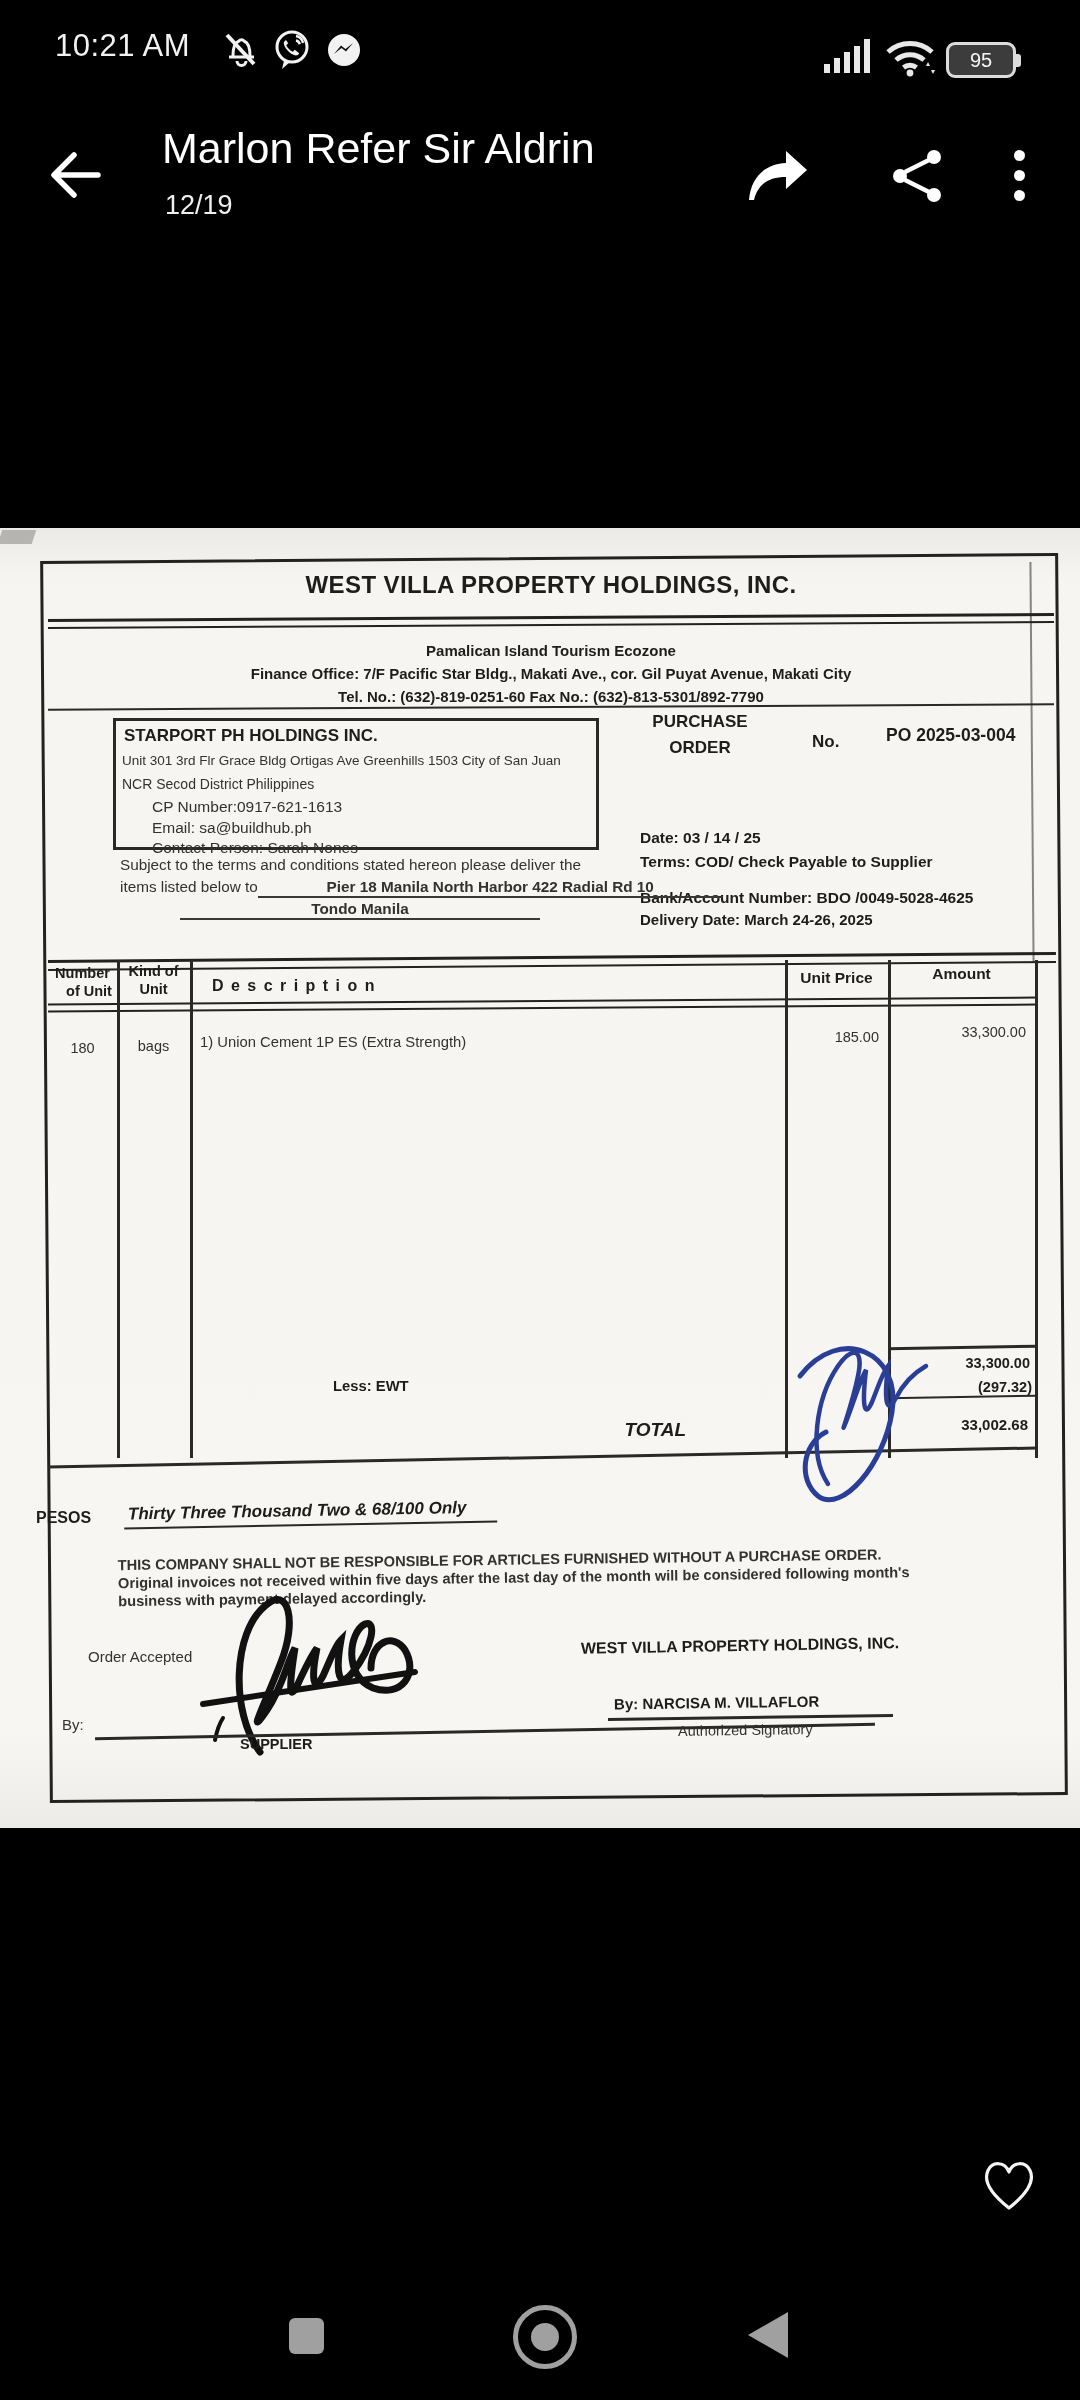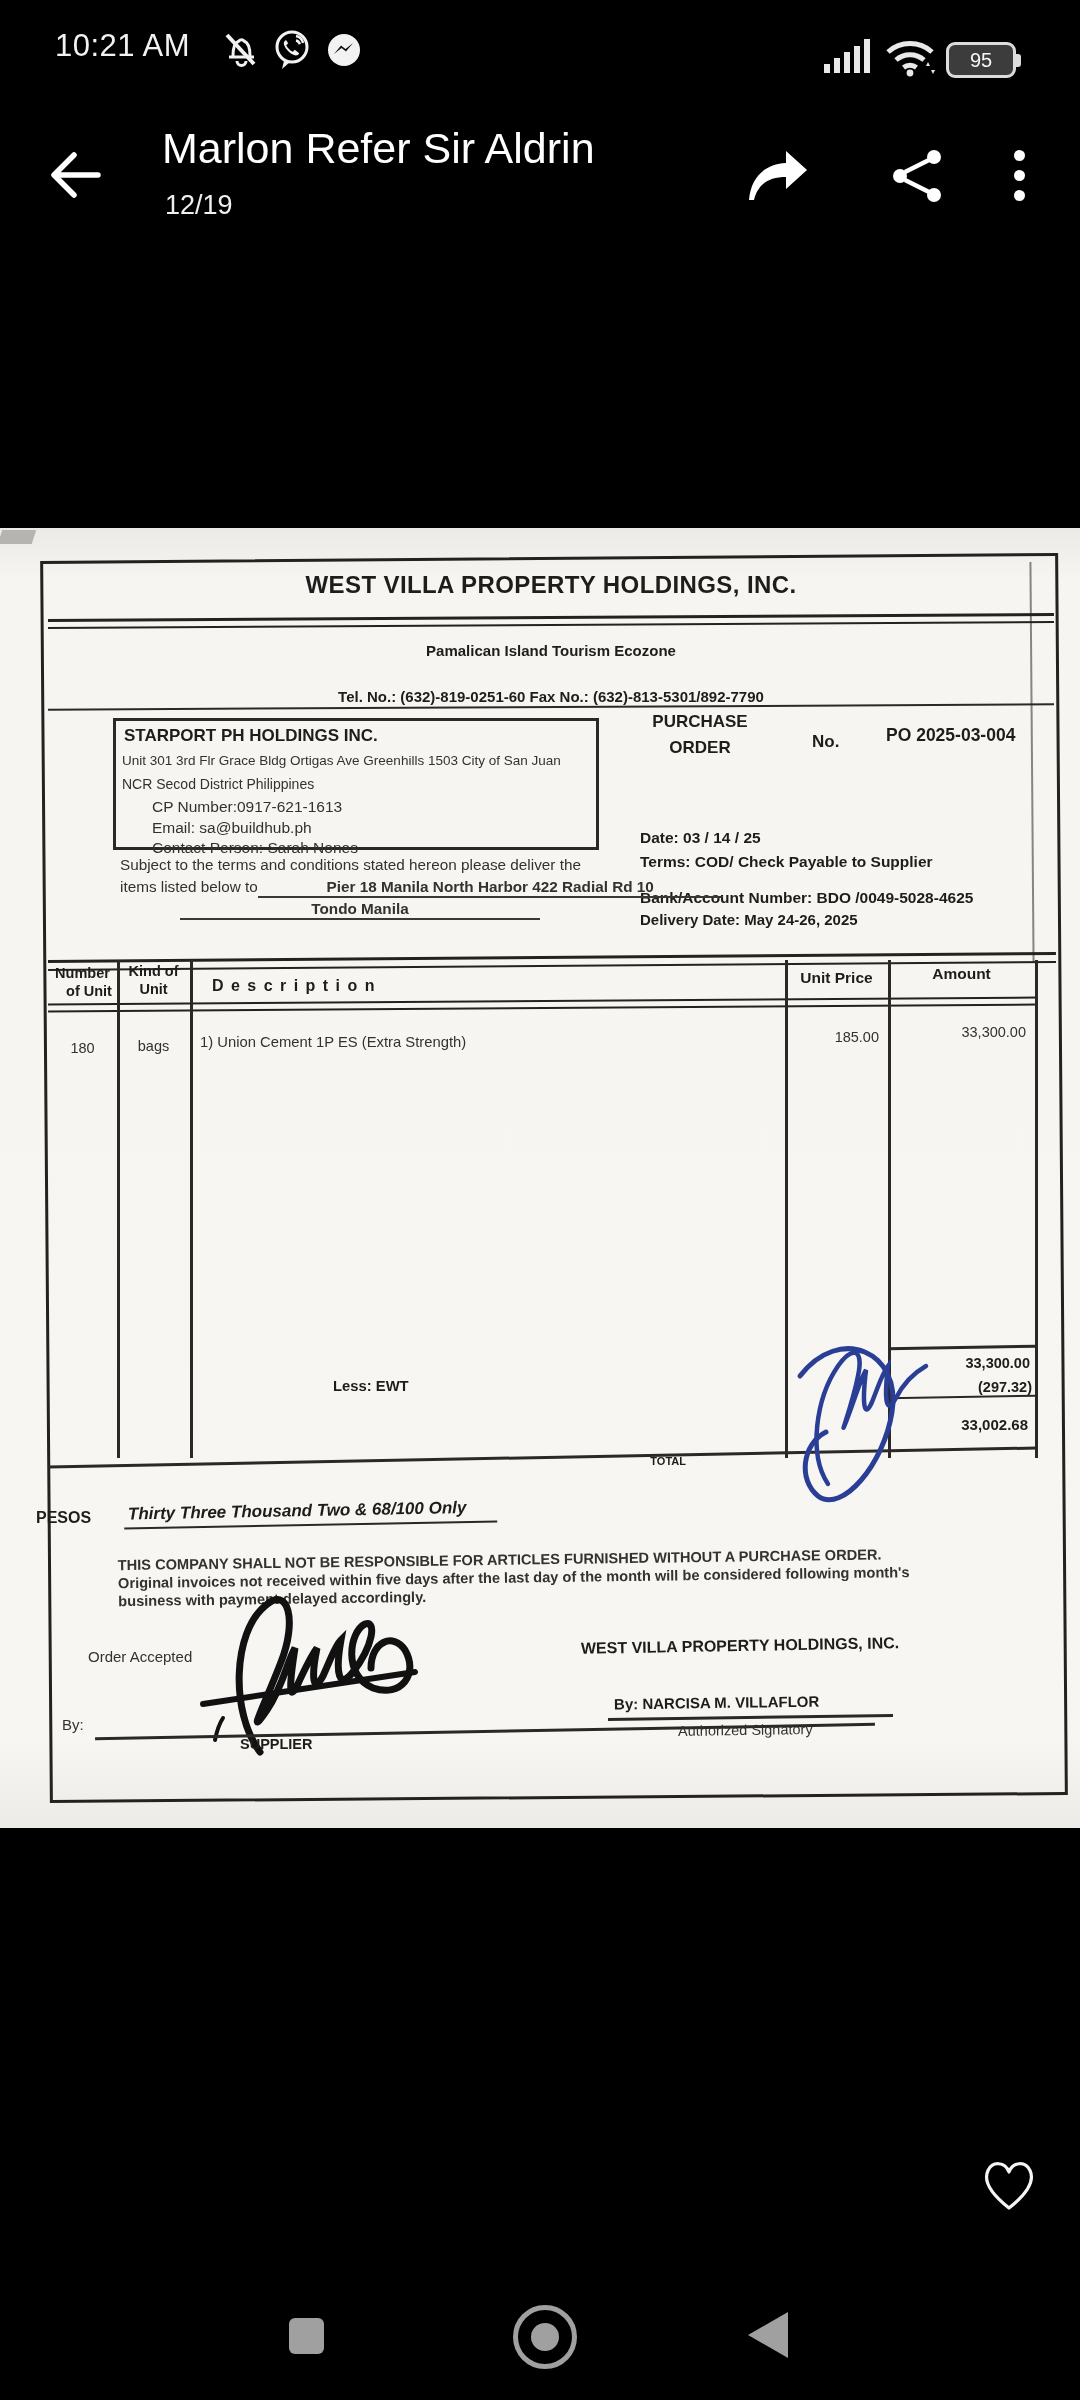--- a/index.html
+++ b/index.html
@@ -106,40 +106,41 @@
 
   <div class="abs" style="left:0;top:2px;width:34px;height:14px;background:#b6b4b1;transform:skewX(-18deg);"></div>
 
   <div class="abs" style="left:45px;top:29px;width:1012px;height:1236px;border:3px solid #232220;transform:rotate(-0.45deg);"></div>
   <div class="abs" style="left:1031px;top:34px;width:2px;height:400px;background:#4a4845;opacity:.65;transform:rotate(-0.45deg);"></div>
 
   <div class="abs dk ctr" style="left:45px;top:42px;width:1012px;font-size:24px;font-weight:bold;letter-spacing:.4px;">WEST VILLA PROPERTY HOLDINGS, INC.</div>
   <div class="abs" style="left:48px;top:88px;width:1006px;height:5px;border-top:3px solid #232220;border-bottom:2px solid #232220;transform:rotate(-0.35deg);"></div>
 
   <div class="abs dk ctr" style="left:45px;top:114px;width:1012px;font-size:15px;font-weight:bold;">Pamalican Island Tourism Ecozone</div>
+  <div class="abs dk ctr" style="left:45px;top:137px;width:1012px;font-size:15px;font-weight:bold;">Finance Office: 7/F Pacific Star Bldg., Makati Ave., cor. Gil Puyat Avenue, Makati City</div>
   <div class="abs dk ctr" style="left:45px;top:160px;width:1012px;font-size:15px;font-weight:bold;">Tel. No.: (632)-819-0251-60   Fax No.:  (632)-813-5301/892-7790</div>
   <div class="hline" style="left:48px;top:178px;width:1006px;height:2px;transform:rotate(-0.3deg);"></div>
 
   <div class="abs" style="left:113px;top:190px;width:480px;height:126px;border:3px solid #2a2927;"></div>
   <div class="abs dk" style="left:124px;top:197px;font-size:17px;font-weight:bold;">STARPORT PH HOLDINGS INC.</div>
   <div class="abs tx" style="left:122px;top:225px;font-size:13.5px;text-align:right;">Unit 301 3rd Flr Grace Bldg Ortigas Ave Greenhills 1503 City of San Juan</div>
   <div class="abs tx" style="left:122px;top:248px;font-size:14px;">NCR Secod District Philippines</div>
   <div class="abs tx" style="left:152px;top:269px;font-size:15.5px;">CP Number:0917-621-1613</div>
   <div class="abs tx" style="left:152px;top:290px;font-size:15.5px;">Email: sa@buildhub.ph</div>
   <div class="abs tx" style="left:152px;top:310px;font-size:15.5px;">Contact Person: Sarah Nones</div>
 
   <div class="abs dk ctr" style="left:610px;top:183px;width:180px;font-size:17px;font-weight:bold;">PURCHASE</div>
   <div class="abs dk ctr" style="left:610px;top:209px;width:180px;font-size:17px;font-weight:bold;">ORDER</div>
   <div class="abs dk" style="left:812px;top:203px;font-size:17px;font-weight:bold;">No.</div>
   <div class="abs dk" style="left:886px;top:197px;font-size:17.5px;font-weight:bold;">PO 2025-03-004</div>
 
   <div class="abs dk" style="left:640px;top:300px;font-size:15.5px;font-weight:bold;">Date:  03 / 14 / 25</div>
   <div class="abs dk" style="left:640px;top:324px;font-size:15.5px;font-weight:bold;">Terms: COD/ Check Payable to Supplier</div>
   <div class="abs dk" style="left:640px;top:360px;font-size:15.5px;font-weight:bold;">Bank/Account Number: BDO /0049-5028-4625</div>
-  <div class="abs dk" style="left:640px;top:383px;font-size:15px;font-weight:bold;">Delivery Date: May 24-26, 2025</div>
+  <div class="abs dk" style="left:640px;top:383px;font-size:15px;font-weight:bold;">Delivery Date: March 24-26, 2025</div>
 
   <div class="abs tx" style="left:120px;top:327px;font-size:15.3px;">Subject to the terms and conditions stated hereon please deliver the</div>
   <div class="abs tx" style="left:120px;top:349px;font-size:15.3px;white-space:nowrap;">
     <span>items listed below to</span><span class="ul" style="display:inline-block;width:465px;text-align:center;font-weight:bold;">Pier 18 Manila North Harbor 422 Radial Rd 10</span>
   </div>
   <div class="abs tx ul ctr" style="left:180px;top:371px;width:360px;font-size:15.3px;font-weight:bold;">Tondo Manila</div>
 
   <div class="abs" style="left:48px;top:428px;width:1008px;height:6px;border-top:3px solid #232220;border-bottom:2px solid #232220;transform:rotate(-0.45deg);"></div>
   <div class="abs" style="left:48px;top:472px;width:989px;height:5px;border-top:2px solid #232220;border-bottom:2px solid #232220;transform:rotate(-0.4deg);"></div>
   <div class="hline" style="left:48px;top:928px;width:989px;height:3px;transform:rotate(-1.1deg);"></div>
@@ -161,21 +162,21 @@
   <div class="abs tx ctr" style="left:117px;top:509px;width:73px;font-size:14.5px;">bags</div>
   <div class="abs tx" style="left:200px;top:505px;font-size:14.8px;">1) Union Cement 1P ES (Extra Strength)</div>
   <div class="abs tx rt" style="left:785px;top:500px;width:94px;font-size:14.5px;">185.00</div>
   <div class="abs tx rt" style="left:888px;top:495px;width:138px;font-size:14.5px;">33,300.00</div>
 
   <div class="abs dk" style="left:333px;top:849px;font-size:14.8px;font-weight:bold;">Less: EWT</div>
   <div class="hline" style="left:888px;top:818px;width:149px;height:3px;transform:rotate(-1deg);"></div>
   <div class="abs dk rt" style="left:888px;top:826px;width:142px;font-size:14.5px;font-weight:bold;">33,300.00</div>
   <div class="abs dk rt" style="left:888px;top:850px;width:144px;font-size:14.5px;font-weight:bold;">(297.32)</div>
   <div class="hline" style="left:888px;top:868px;width:149px;height:2px;transform:rotate(-1deg);"></div>
-  <div class="abs dk rt" style="left:600px;top:927px;width:86px;font-size:11px;font-weight:bold;">TOTAL</div>
+  <div class="abs dk rt" style="left:600px;top:890px;width:86px;font-size:19px;font-weight:bold;font-style:italic;">TOTAL</div>
   <div class="abs dk rt" style="left:888px;top:888px;width:140px;font-size:15px;font-weight:bold;">33,002.68</div>
 
   <svg class="abs" style="left:768px;top:786px;" width="175" height="205" viewBox="0 0 175 205">
     <path d="M32 62 C72 10 134 38 124 98 C116 150 74 200 50 182 C30 166 34 130 58 118" fill="none" stroke="#2b3e96" stroke-width="5" stroke-linecap="round"></path>
     <path d="M60 170 C40 140 48 84 70 52 C84 32 96 34 90 62 C84 92 70 128 78 108 C88 82 92 66 98 56 C94 90 96 106 104 88 C112 68 114 60 120 52 C116 86 118 102 128 84 C134 72 144 60 158 52" fill="none" stroke="#2b3e96" stroke-width="4.5" stroke-linecap="round"></path>
   </svg>
 
   <div class="abs dk" style="left:36px;top:980px;font-size:16px;font-weight:bold;">PESOS</div>
   <div class="abs dk" style="left:124px;top:972px;font-size:17px;font-weight:bold;font-style:italic;border-bottom:2.5px solid #2a2927;padding:0 30px 3px 4px;transform:rotate(-1.1deg);">Thirty Three Thousand Two &amp; 68/100 Only</div>
 

